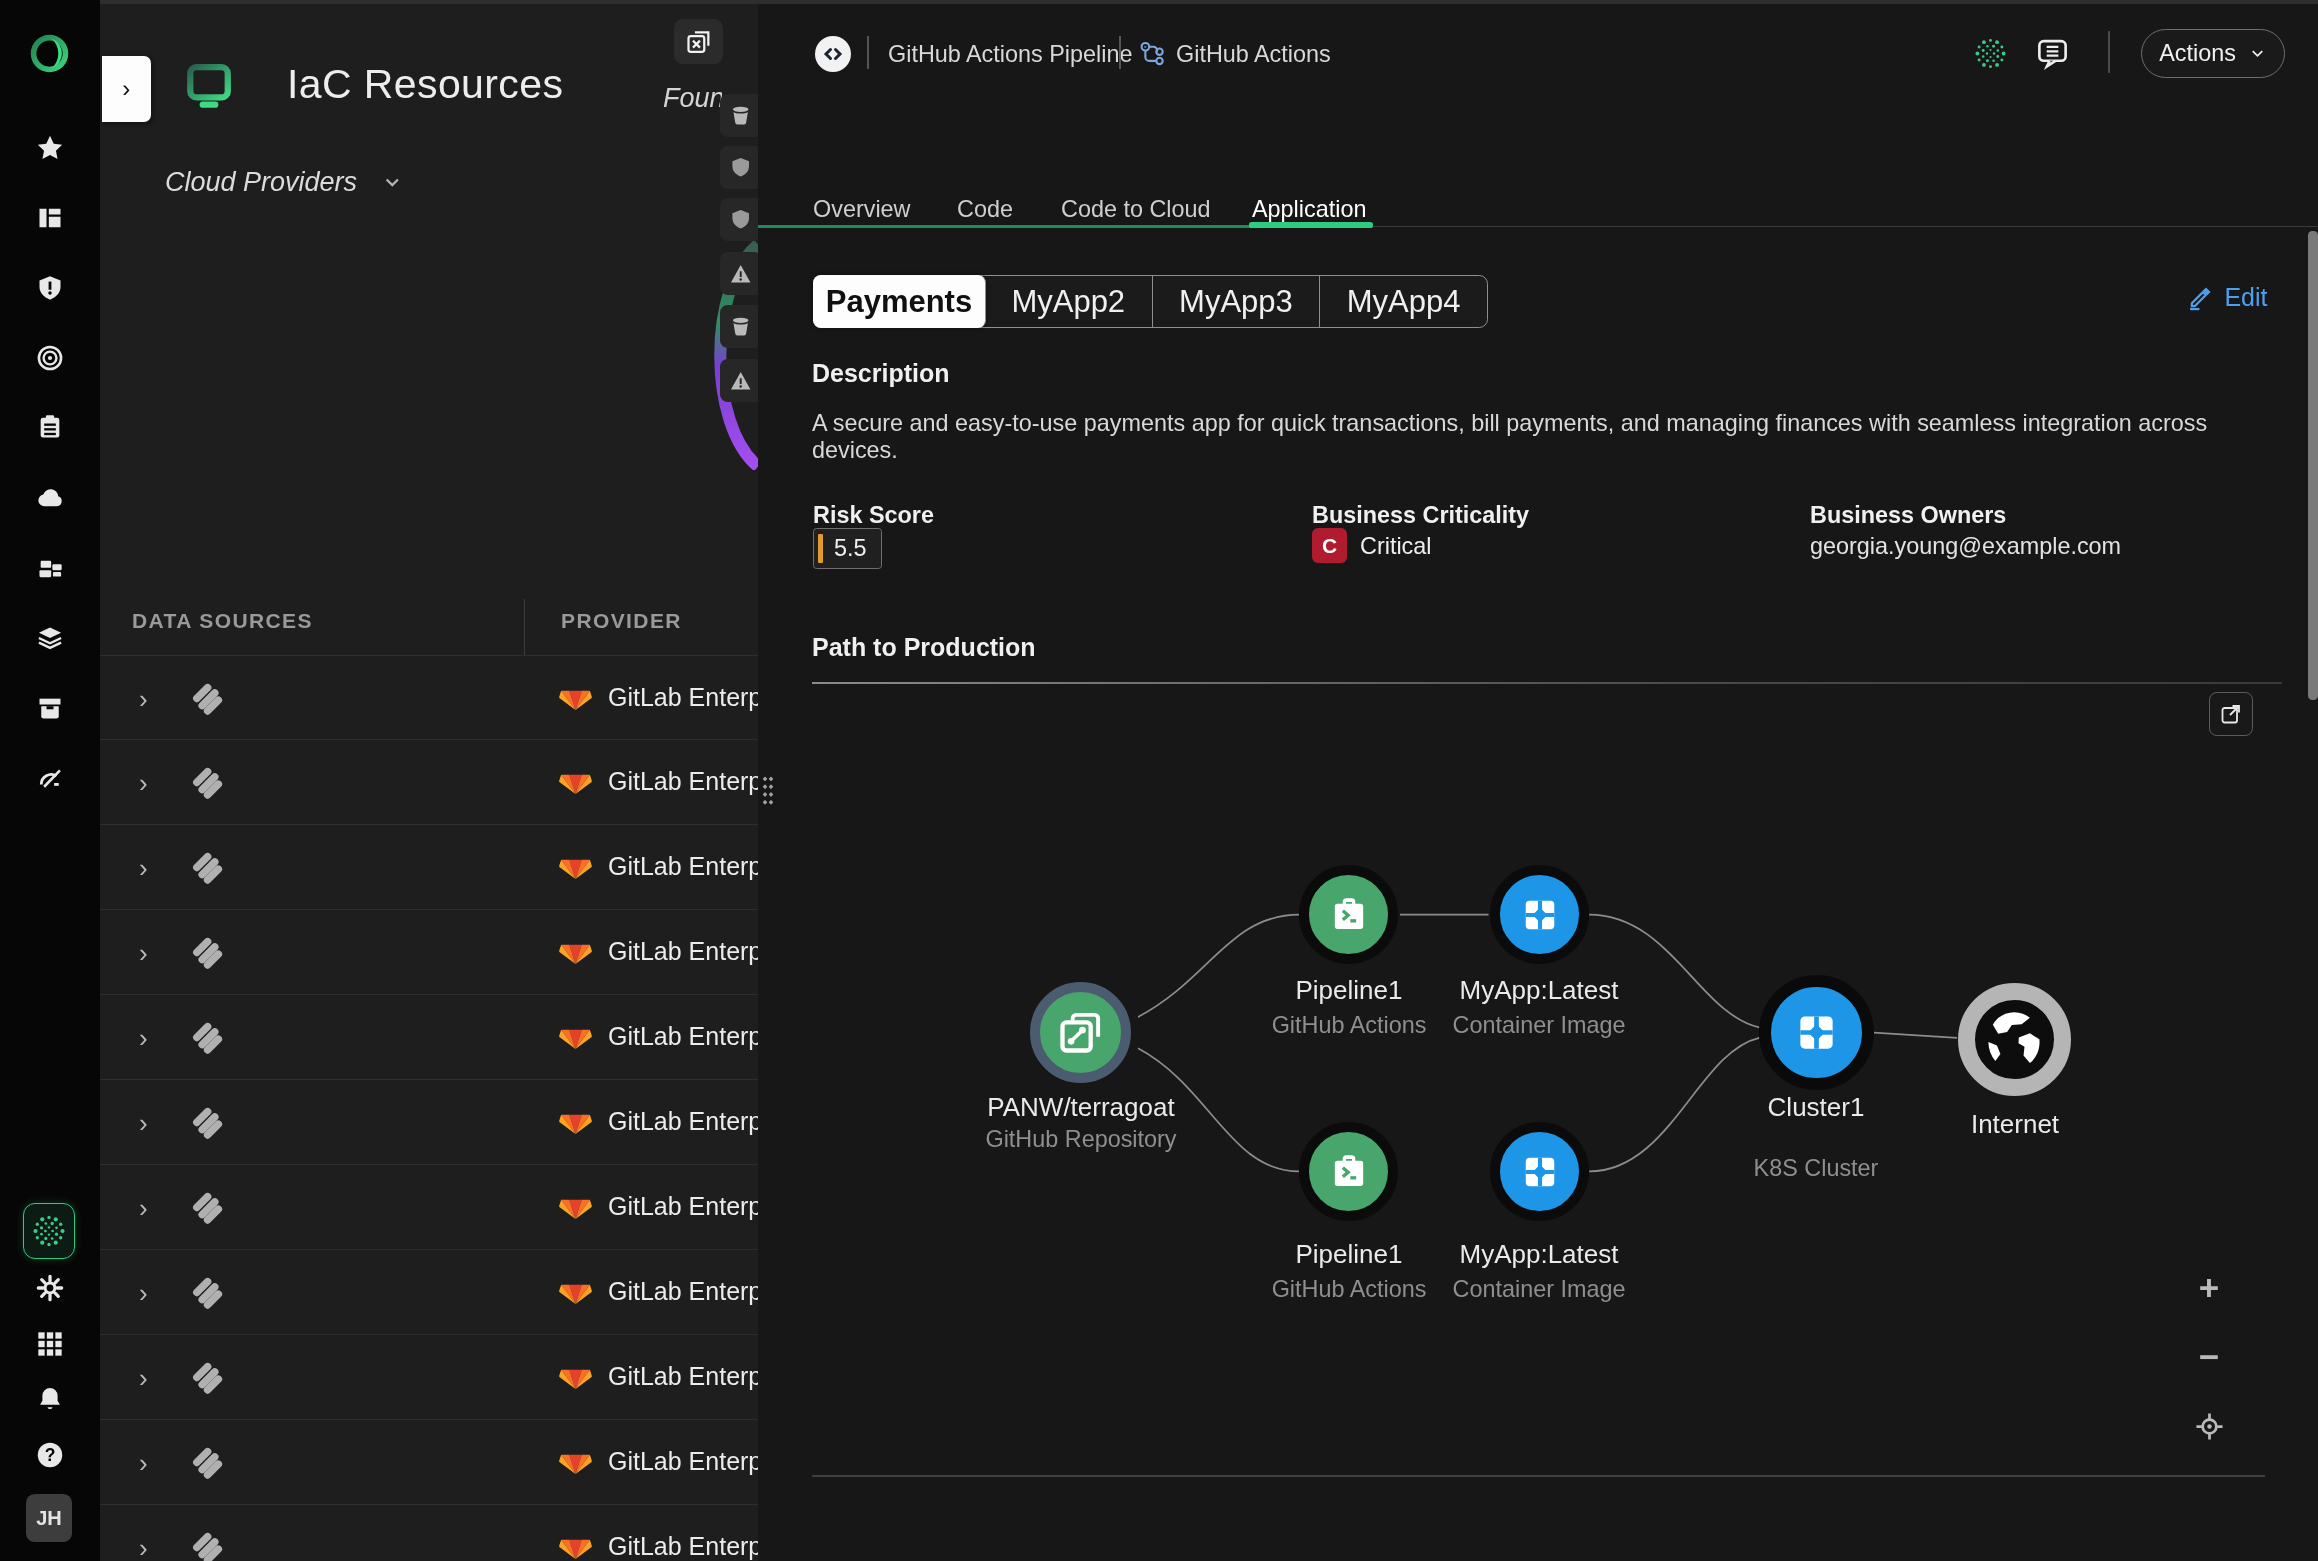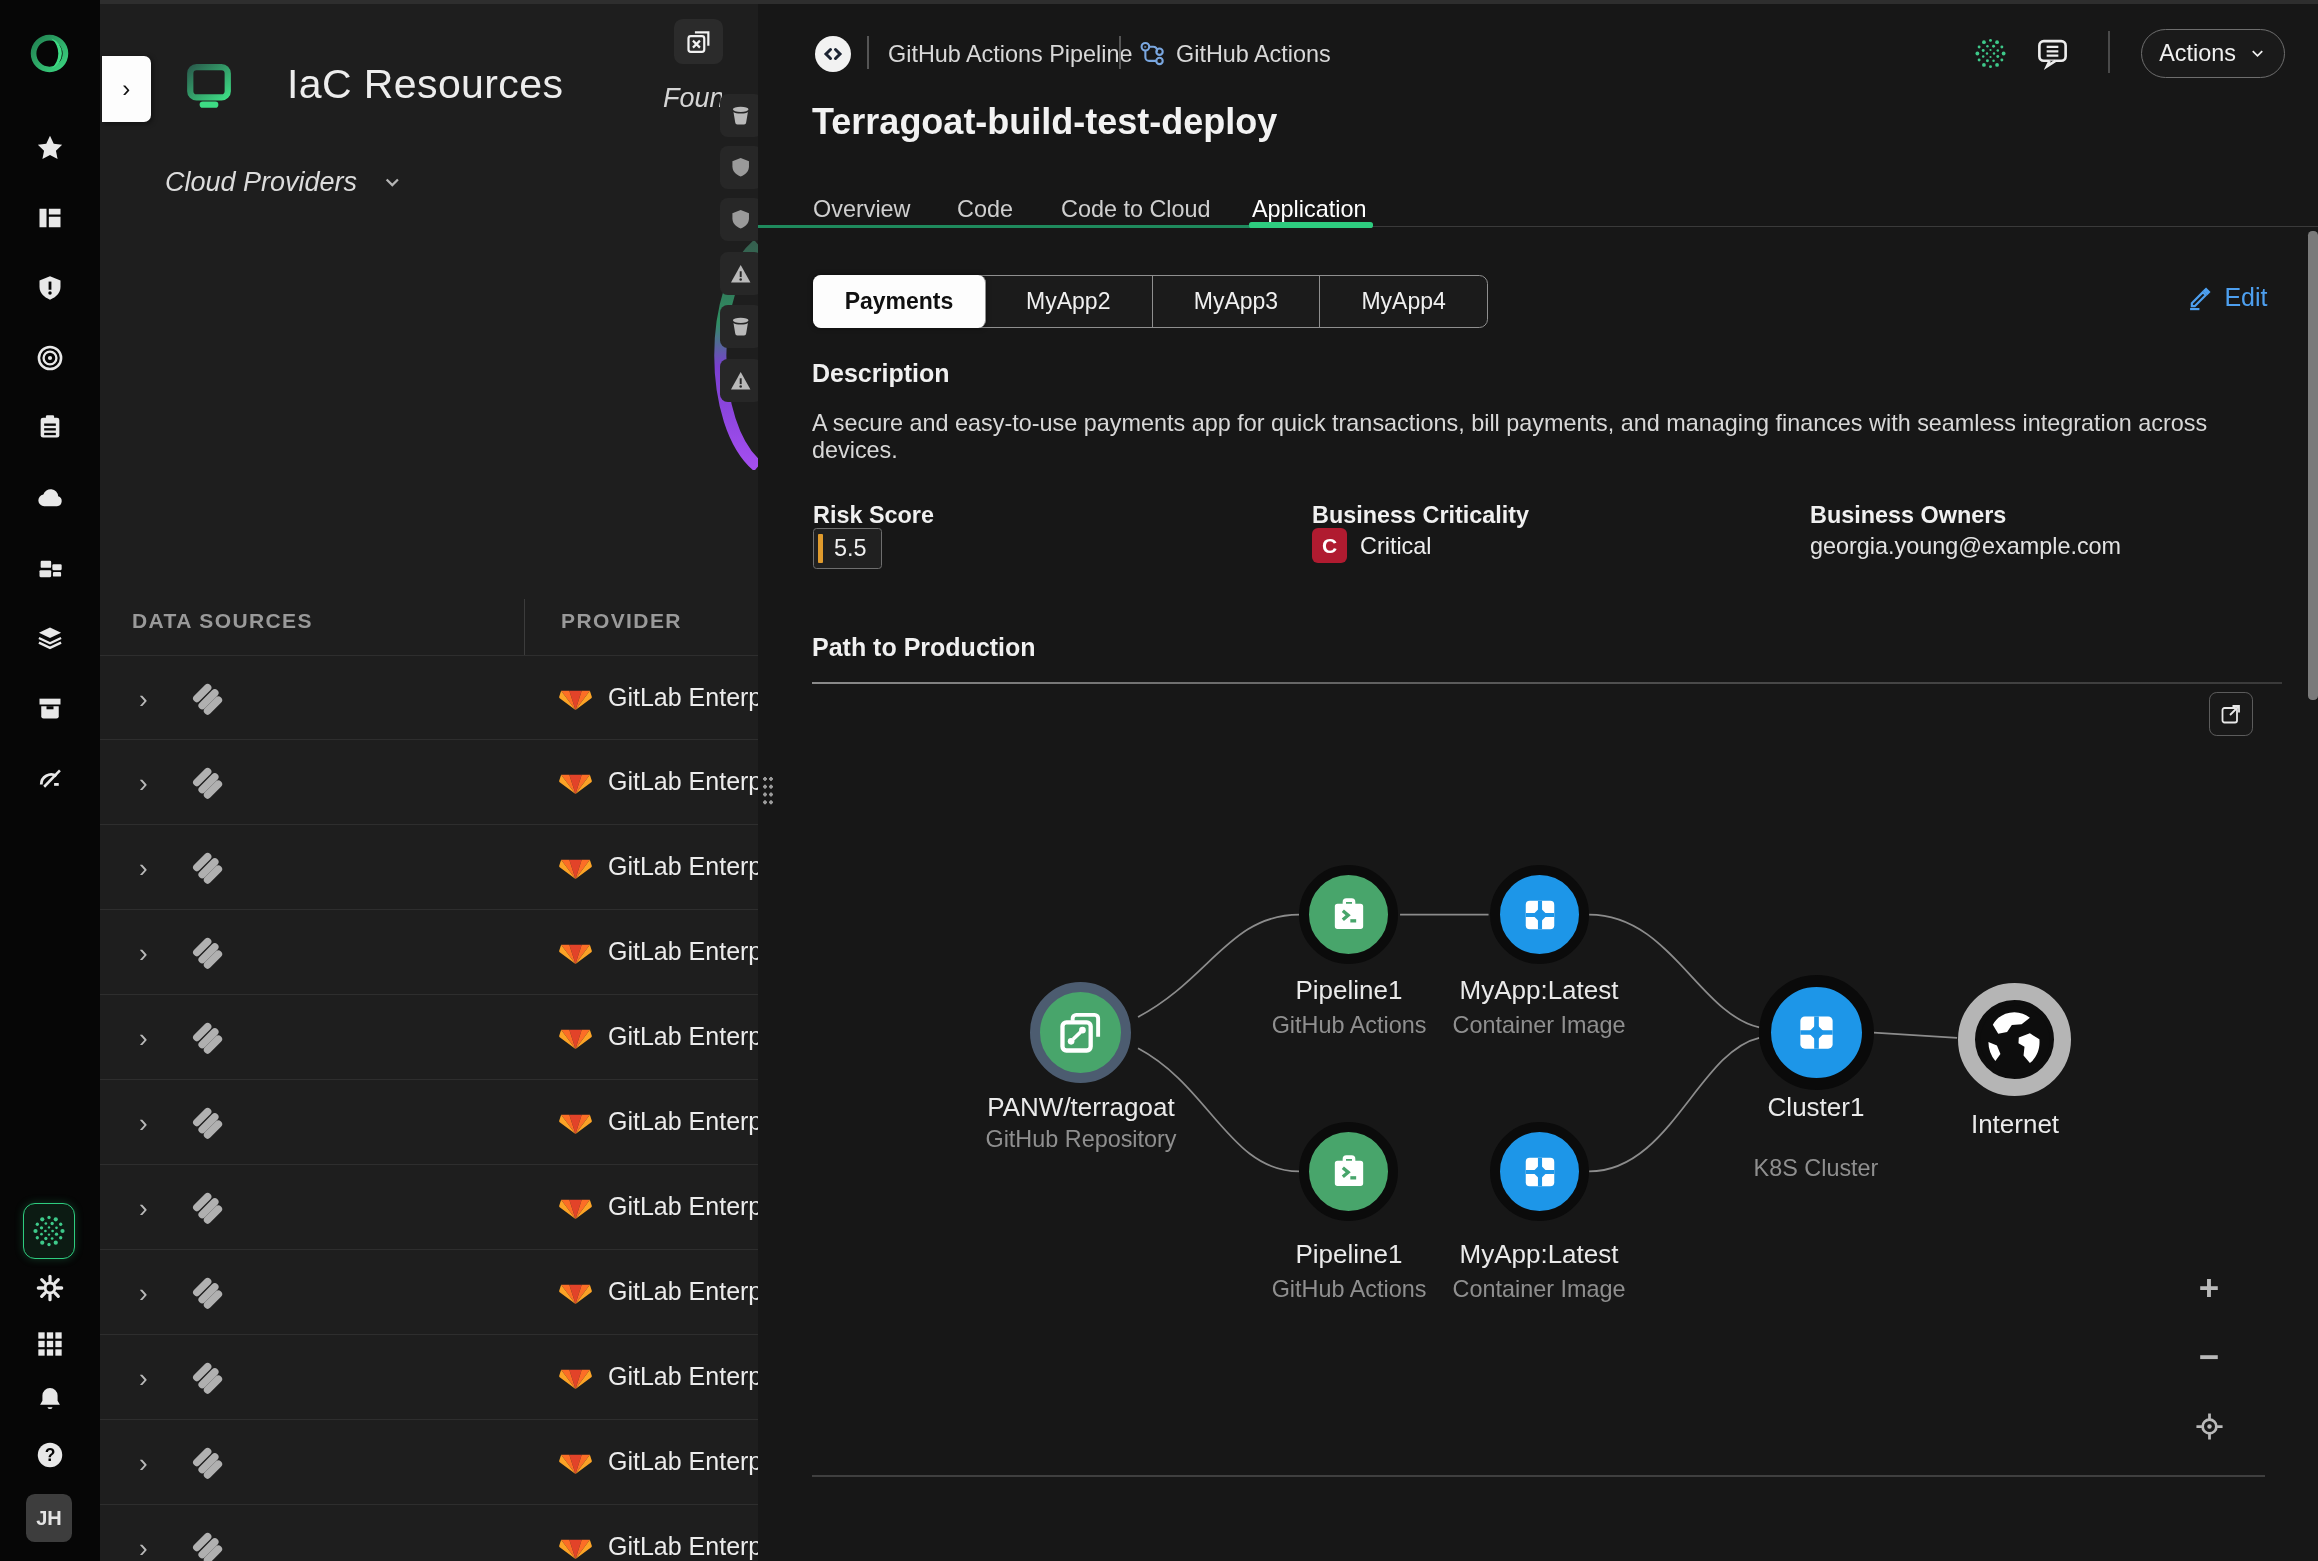--- a/index.html
+++ b/index.html
@@ -52,21 +52,21 @@
   #actions-btn { position:absolute; left:1383px; top:29px; width:144px; height:49px; border:1.7px solid #6e6e6e; border-radius:25px; display:flex; align-items:center; justify-content:center; gap:12px; font-size:23.4px; color:#f0f0f0; cursor:pointer; background:#1a1a1a; }
   #page-title { position:absolute; left:54px; top:101px; font-size:36px; font-weight:700; color:#f2f2f2; }
 
   .tab { position:absolute; top:196px; font-size:23.4px; color:#cfcfcf; cursor:pointer; white-space:nowrap; }
   .tab.active { color:#ffffff; }
   #tabline-teal { position:absolute; left:0; top:225px; width:613px; height:2.6px; background:#1f8a5d; }
   #tabline-active { position:absolute; left:491px; top:222px; width:124px; height:6px; background:#2ecc7f; border-radius:2.6px; }
   #tabline-rest { position:absolute; left:613px; top:226px; width:948px; height:0.9px; background:#3a3a3a; }
 
   #seg { position:absolute; left:55px; top:275px; width:675px; height:53px; border:0.9px solid #8f8f8f; border-radius:8.7px; display:flex; background:#1b1b1b; }
-  .seg-item { flex:1; display:flex; align-items:center; justify-content:center; font-size:23px; color:#f0f0f0; border-right:0.9px solid #8f8f8f; cursor:pointer; }
+  .seg-item { flex:1; display:flex; align-items:center; justify-content:center; font-size:31px; color:#f0f0f0; border-right:0.9px solid #8f8f8f; cursor:pointer; }
   .seg-item:last-child { border-right:none; }
   .seg-item.active { background:#fdfdfd; color:#101010; font-weight:700; border-radius:7.8px; margin:-0.9px; flex:1.03; box-shadow:0 0 5.2px rgba(0,0,0,.5); }
   #edit-btn { position:absolute; left:1428px; top:283px; display:flex; align-items:center; gap:10.4px; color:#4d9fef; font-size:25px; cursor:pointer; }
 
   #desc-head { position:absolute; left:54px; top:359px; font-size:25px; font-weight:700; color:#f0f0f0; }
   #desc-text { position:absolute; left:54px; top:410px; font-size:23.4px; color:#d8d8d8; width:1423px; }
 
   .metric-lbl { position:absolute; top:502px; font-size:23.4px; font-weight:700; color:#f0f0f0; }
   #risk-box { position:absolute; left:55px; top:528px; width:69px; height:41px; border:0.9px solid #6e6e6e; border-radius:3.5px; background:#202020; display:flex; align-items:center; }
   #risk-accent { width:5.2px; height:29px; background:#e09b2d; margin-left:4.3px; border-radius:0.9px; }
@@ -587,21 +587,20 @@
     </svg>
   </div>
   <div id="hdr-div"></div>
   <div id="actions-btn">
     <span>Actions</span>
     <svg viewBox="0 0 24 24" style="width:19px;height:19px">
         <path d="M6 9l6 6 6-6" stroke="#f0f0f0" stroke-width="2.2" fill="none"></path>
       </svg>
   </div>
 
-  <div id="page-title">Terragoat-build-test-deploy</div>
 
   <span class="tab" style="left:55px">Overview</span>
   <span class="tab" style="left:199px">Code</span>
   <span class="tab" style="left:303px">Code to Cloud</span>
   <span class="tab active" style="left:494px">Application</span>
   <div id="tabline-teal"></div>
   <div id="tabline-rest"></div>
   <div id="tabline-active"></div>
 
   <div id="seg">

